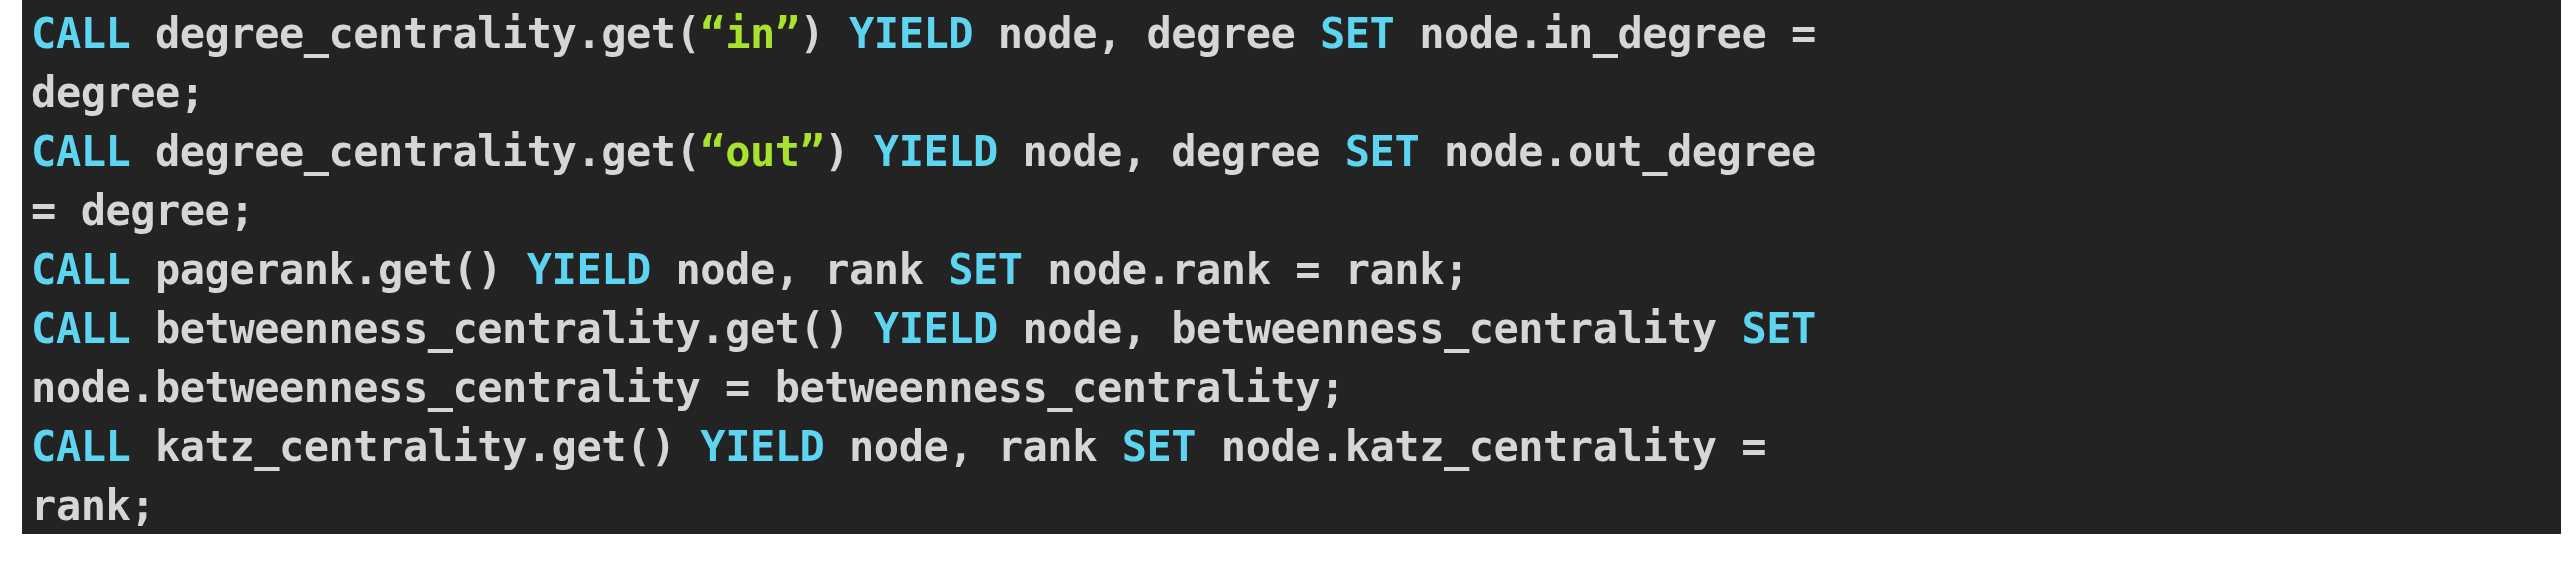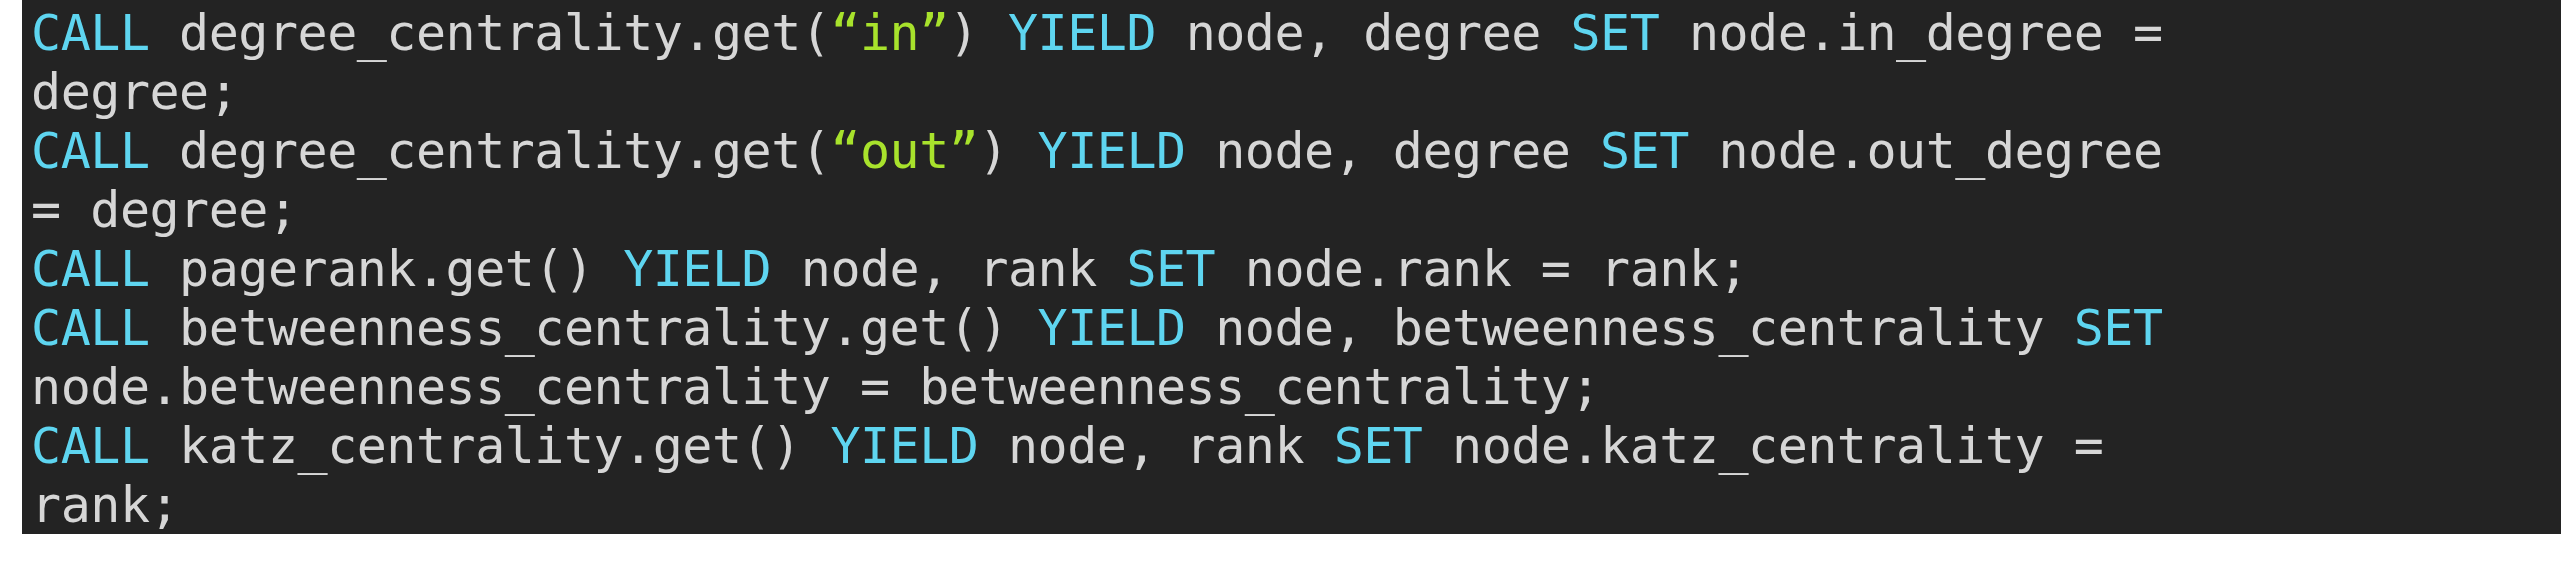--- a/index.html
+++ b/index.html
@@ -22,26 +22,27 @@
     height: 534px;
     background: #232323;
     box-sizing: border-box;
     padding: 3.7px 0 0 0;
     overflow: hidden;
   }
   .code-line {
     display: block;
     white-space: pre;
     font-family: "DejaVu Sans Mono", "Liberation Mono", monospace;
-    font-size: 50px;
+    font-size: 42px;
     line-height: 59px;
     letter-spacing: -0.5px;
     height: 59px;
     padding-left: 9.1px;
     color: #d6d6d6;
+    font-weight: bold;
   }
   .tok-kw   { color: #5ed5f0; }
   .tok-str  { color: #a8e22c; }
   .tok-def  { color: #d6d6d6; }
 </style>
 </head>
 <body>
 
 <div id="code-block">
   <pre id="code-lines" style="margin: 0px; background: rgb(35, 35, 35);"><span class="code-line"><span class="tok-kw">CALL</span><span class="tok-def"> degree_centrality.get(</span><span class="tok-str">“in”</span><span class="tok-def">) </span><span class="tok-kw">YIELD</span><span class="tok-def"> node, degree </span><span class="tok-kw">SET</span><span class="tok-def"> node.in_degree =</span></span><span class="code-line"><span class="tok-def">degree;</span></span><span class="code-line"><span class="tok-kw">CALL</span><span class="tok-def"> degree_centrality.get(</span><span class="tok-str">“out”</span><span class="tok-def">) </span><span class="tok-kw">YIELD</span><span class="tok-def"> node, degree </span><span class="tok-kw">SET</span><span class="tok-def"> node.out_degree</span></span><span class="code-line"><span class="tok-def">= degree;</span></span><span class="code-line"><span class="tok-kw">CALL</span><span class="tok-def"> pagerank.get() </span><span class="tok-kw">YIELD</span><span class="tok-def"> node, rank </span><span class="tok-kw">SET</span><span class="tok-def"> node.rank = rank;</span></span><span class="code-line"><span class="tok-kw">CALL</span><span class="tok-def"> betweenness_centrality.get() </span><span class="tok-kw">YIELD</span><span class="tok-def"> node, betweenness_centrality </span><span class="tok-kw">SET</span></span><span class="code-line"><span class="tok-def">node.betweenness_centrality = betweenness_centrality;</span></span><span class="code-line"><span class="tok-kw">CALL</span><span class="tok-def"> katz_centrality.get() </span><span class="tok-kw">YIELD</span><span class="tok-def"> node, rank </span><span class="tok-kw">SET</span><span class="tok-def"> node.katz_centrality =</span></span><span class="code-line"><span class="tok-def">rank;</span></span></pre>

